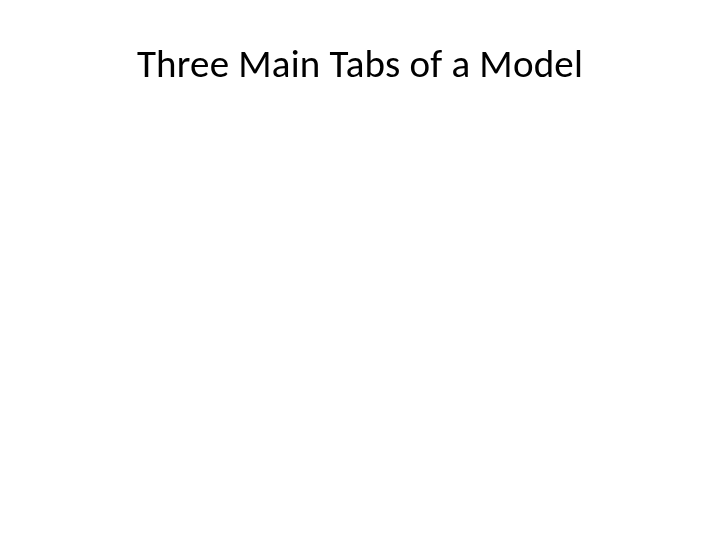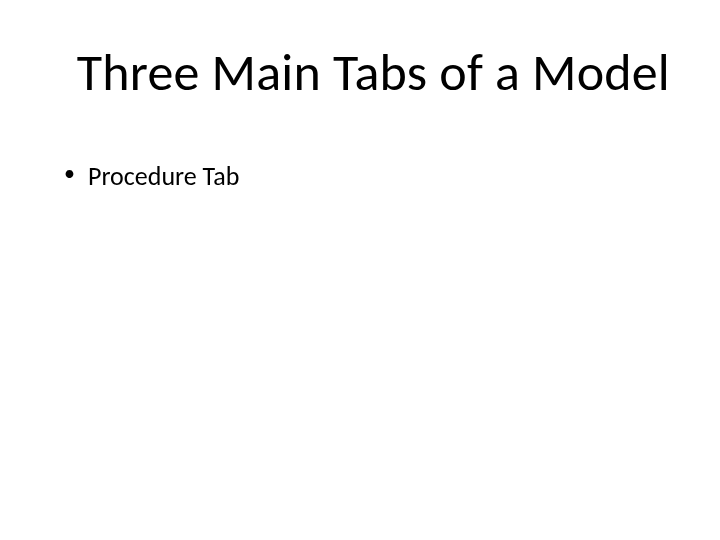--- a/index.html
+++ b/index.html
@@ -14,23 +14,23 @@
       font-family: Calibri, "Segoe UI", Arial, sans-serif;
       color: #000000;
       overflow: hidden;
     }
     .slide {
       width: 100%;
       height: 100%;
       padding: 30px 50px;
     }
     .title {
-      font-size: 52px;
+      font-size: 39px;
       font-weight: 400;
-      text-align: right;
+      text-align: center;
       margin-top: 10px;
       margin-bottom: 55px;
       letter-spacing: 0.2px;
     }
     .bullets {
       list-style: none;
       padding-left: 10px;
     }
     .bullets li {
       font-size: 26px;
@@ -46,15 +46,14 @@
       top: 0;
       font-size: 22px;
     }
   </style>
 </head>
 <body>
 
 <div class="slide">
   <h1 class="title">Three Main Tabs of a Model</h1>
   <ul class="bullets">
-    <li>Procedure Tab</li>
   </ul>
 </div>
 
 </body></html>

